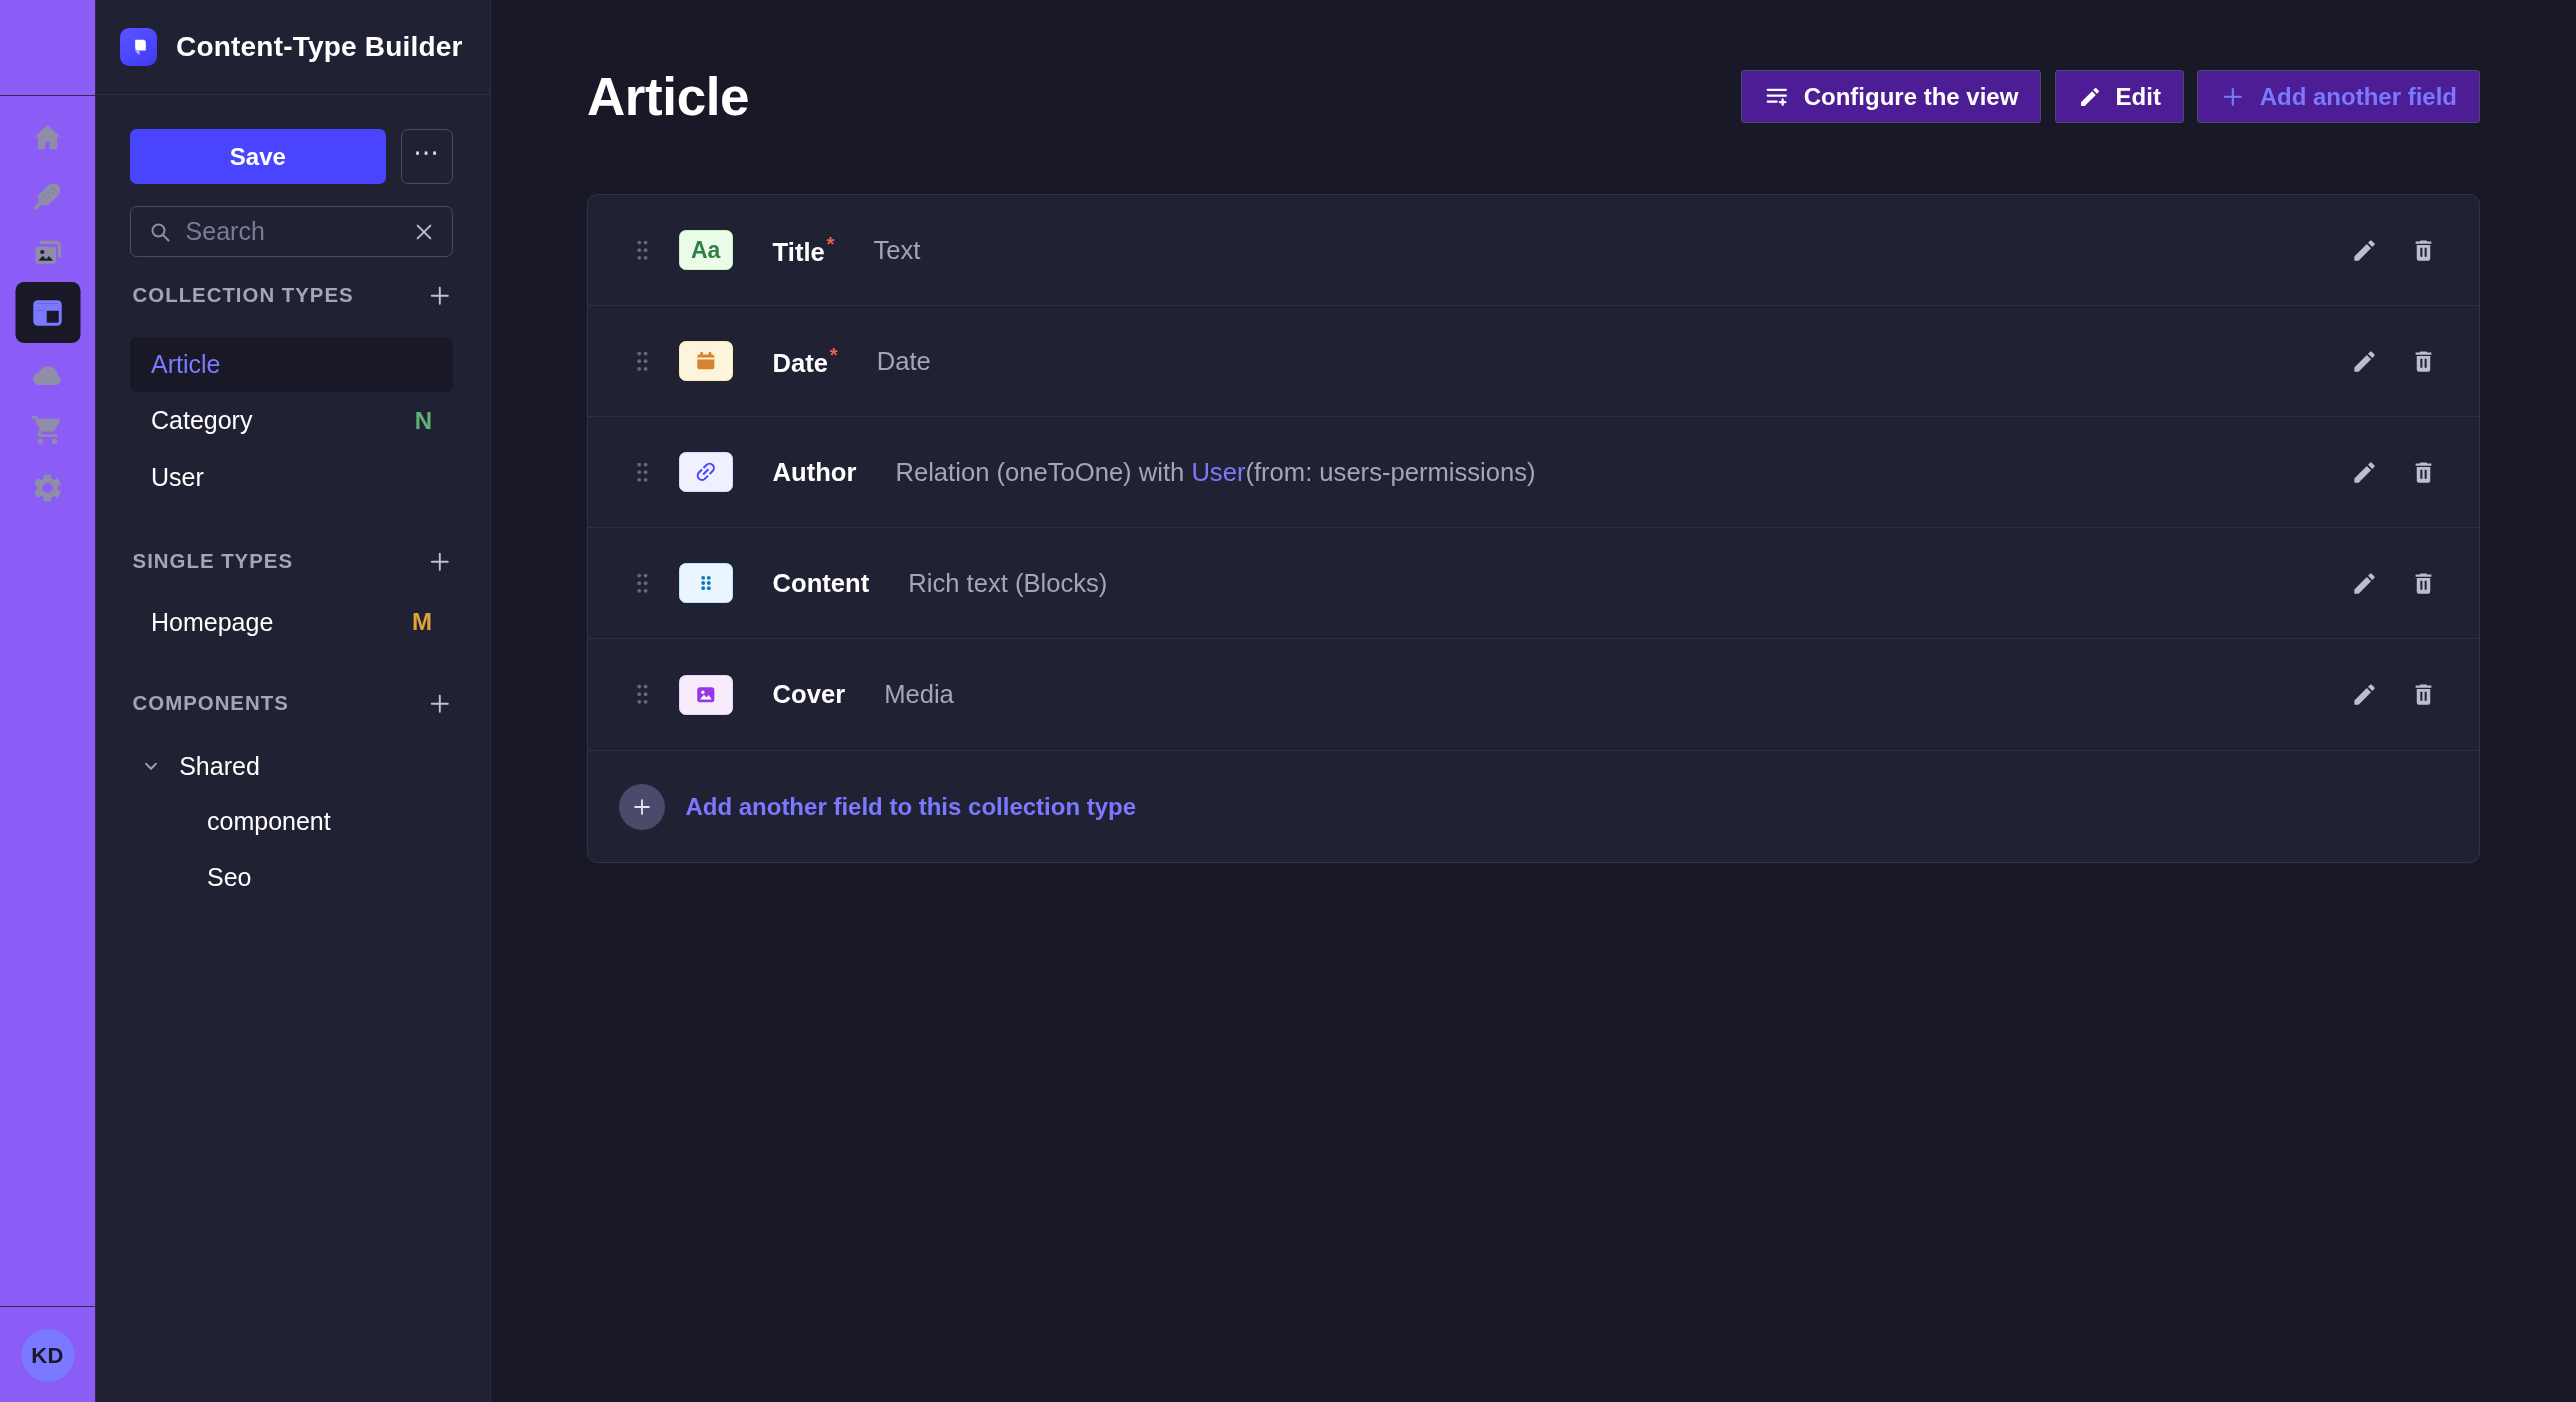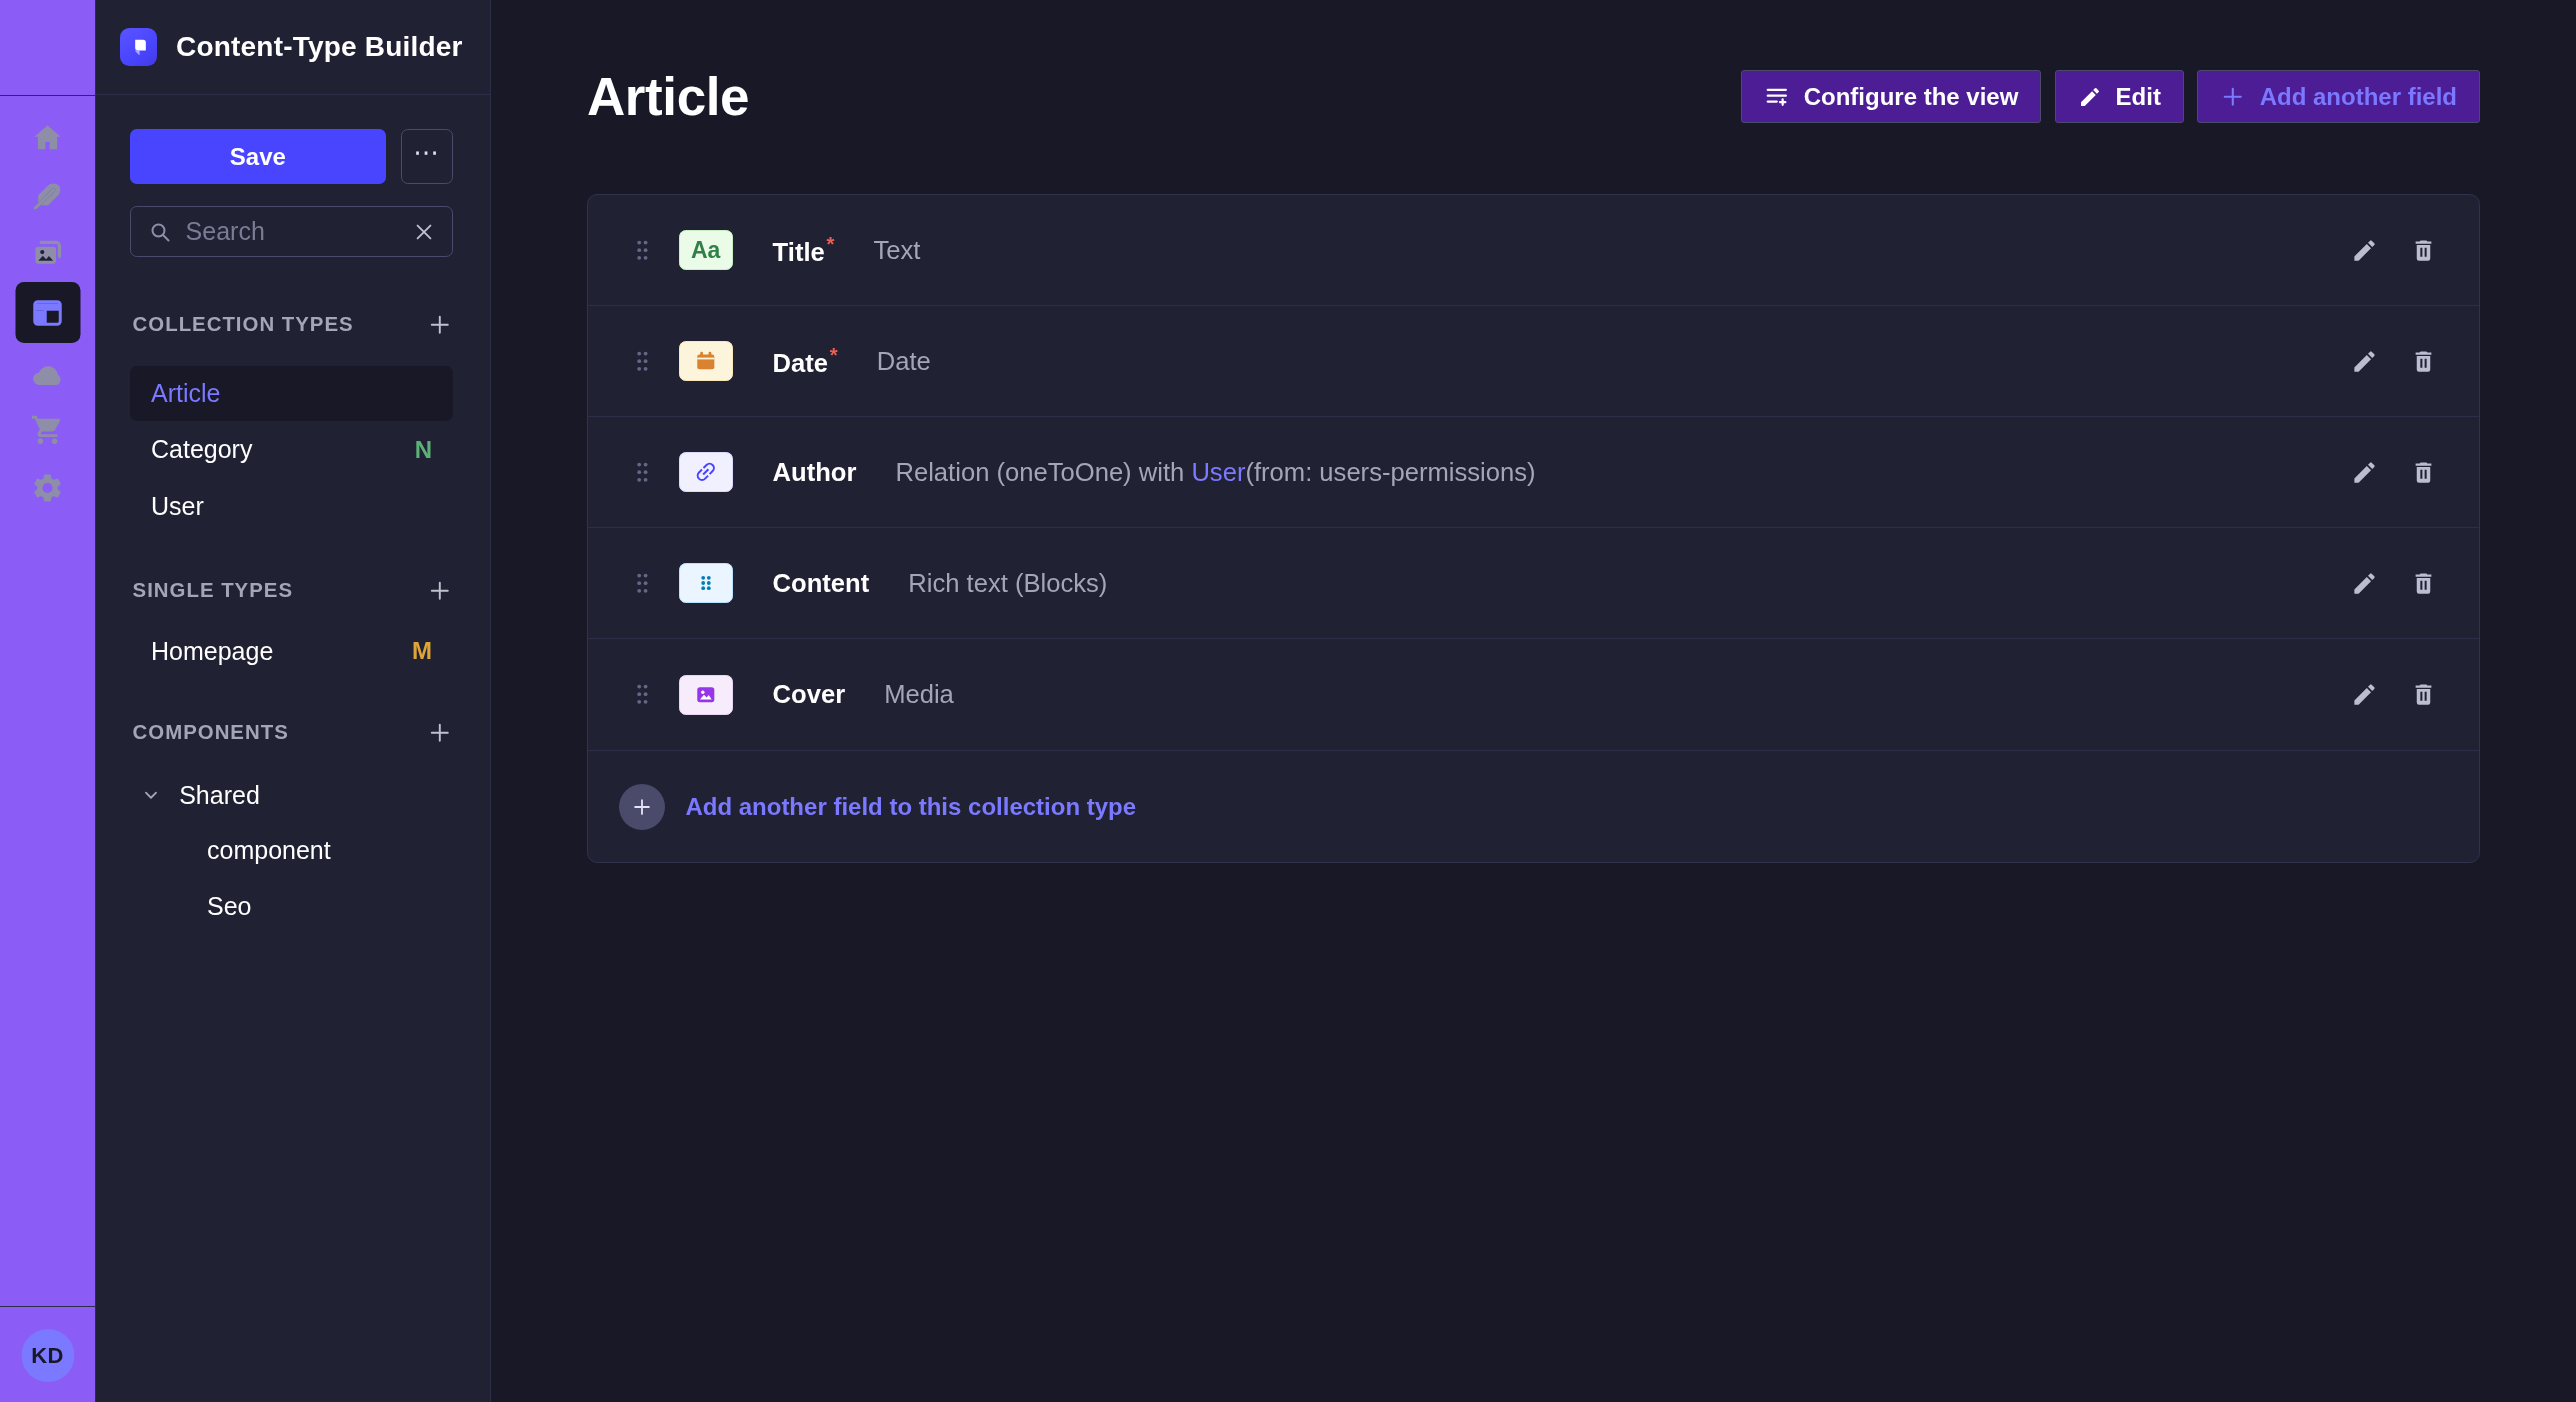--- a/index.html
+++ b/index.html
@@ -43,21 +43,21 @@
     display:flex; align-items:center; justify-content:center; letter-spacing:1.7px; padding-bottom:8.5px; }
   .search-box { margin-top:22px; height:51px; border:0.9px solid #4a4a6a; border-radius:6.8px;
     display:flex; align-items:center; padding:0 17px; gap:13.6px; background:transparent; }
   .search-box svg { flex:0 0 auto; }
   .search-input { flex:1; background:transparent; border:none; outline:none;
     color:#ffffff; font-size:25px; font-family:inherit; min-width:0; }
   .search-input::placeholder { color:#7b7b95; }
   .search-clear { background:none; border:none; color:#a5a5ba; cursor:pointer;
     display:flex; align-items:center; }
 
-  .section-header { margin-top:55px; height:25.6px; display:flex; align-items:center;
+  .section-header { margin-top:26px; height:25.6px; display:flex; align-items:center;
     justify-content:space-between; padding-left:2.6px; }
   .section-header.mt2 { margin-top:44px; }
   .section-header.mt3 { margin-top:41px; }
   .section-label { color:#a5a5ba; font-size:20.4px; font-weight:700; letter-spacing:1px; }
   .section-add { background:none; border:none; color:#c0c0cf; cursor:pointer;
     display:flex; align-items:center; padding:0; }
 
   .nav-list { margin-top:28px; display:flex; flex-direction:column; gap:1.7px; }
   .nav-list.tight { margin-top:20.4px; }
   .nav-item { height:55px; border-radius:6.8px; display:flex; align-items:center;

